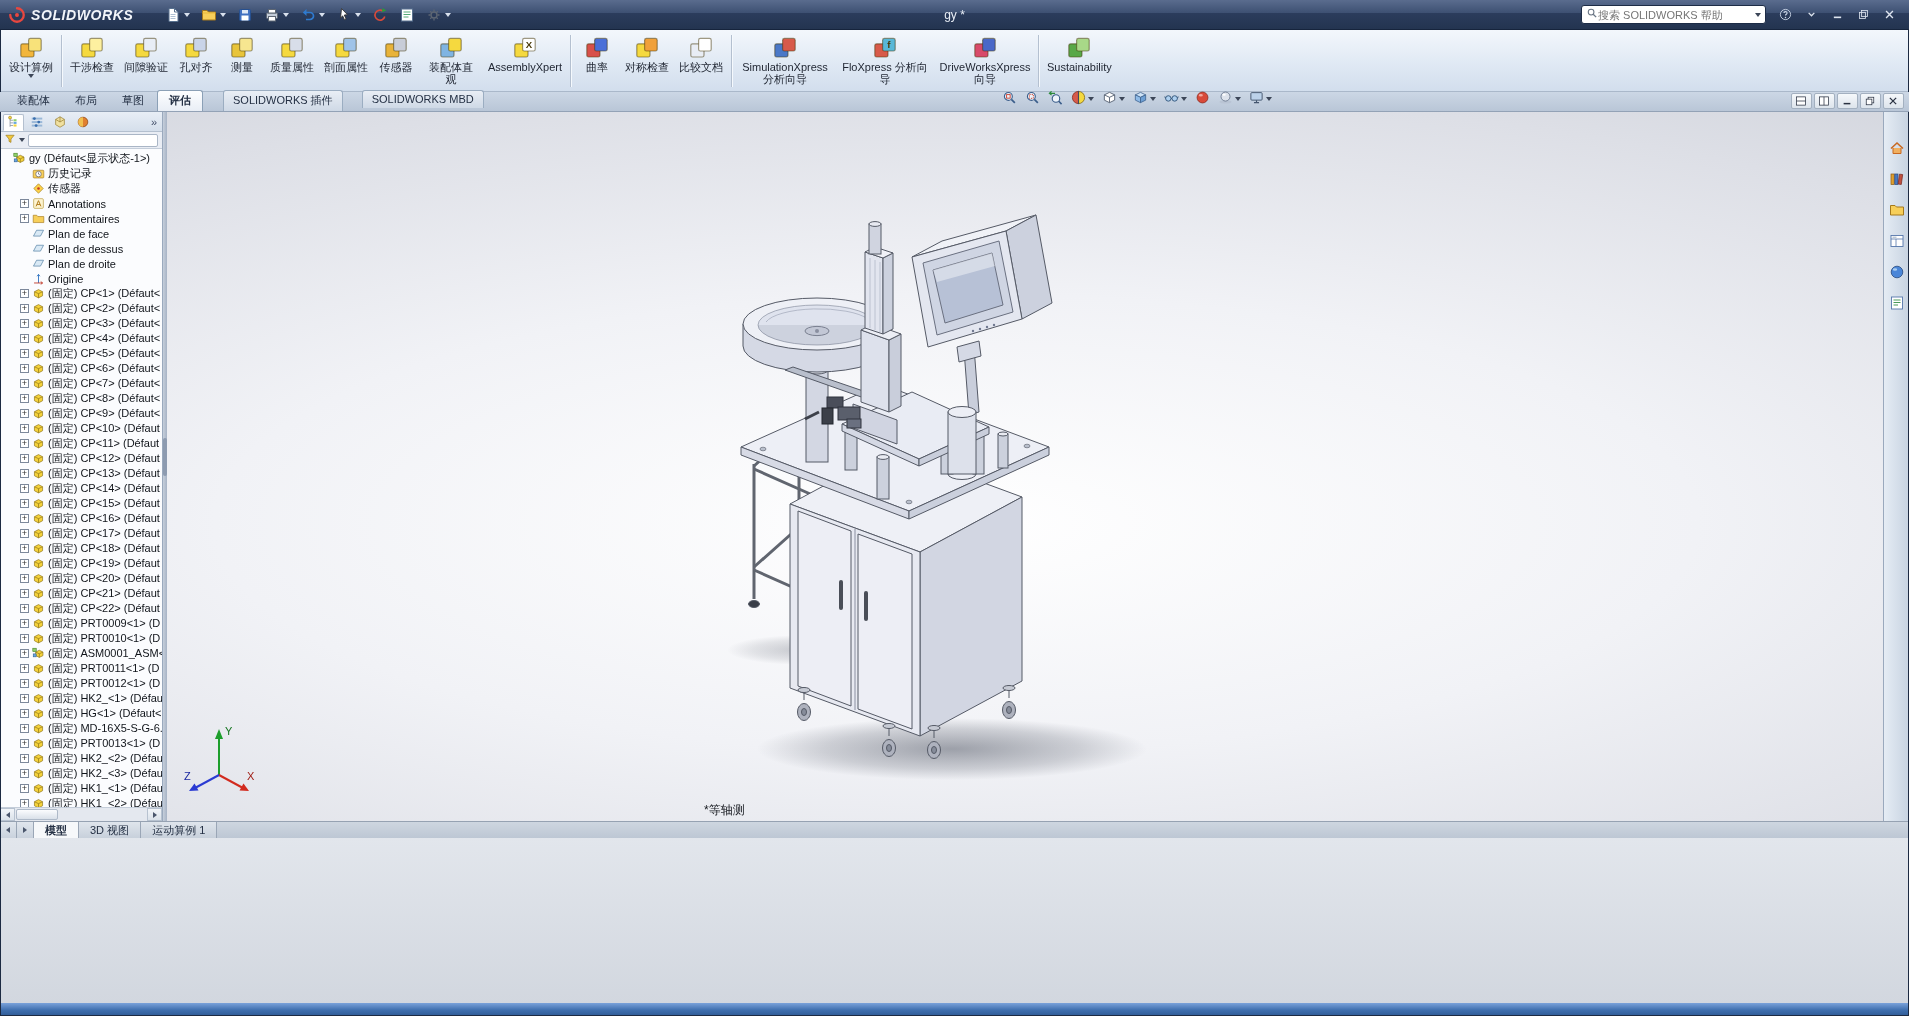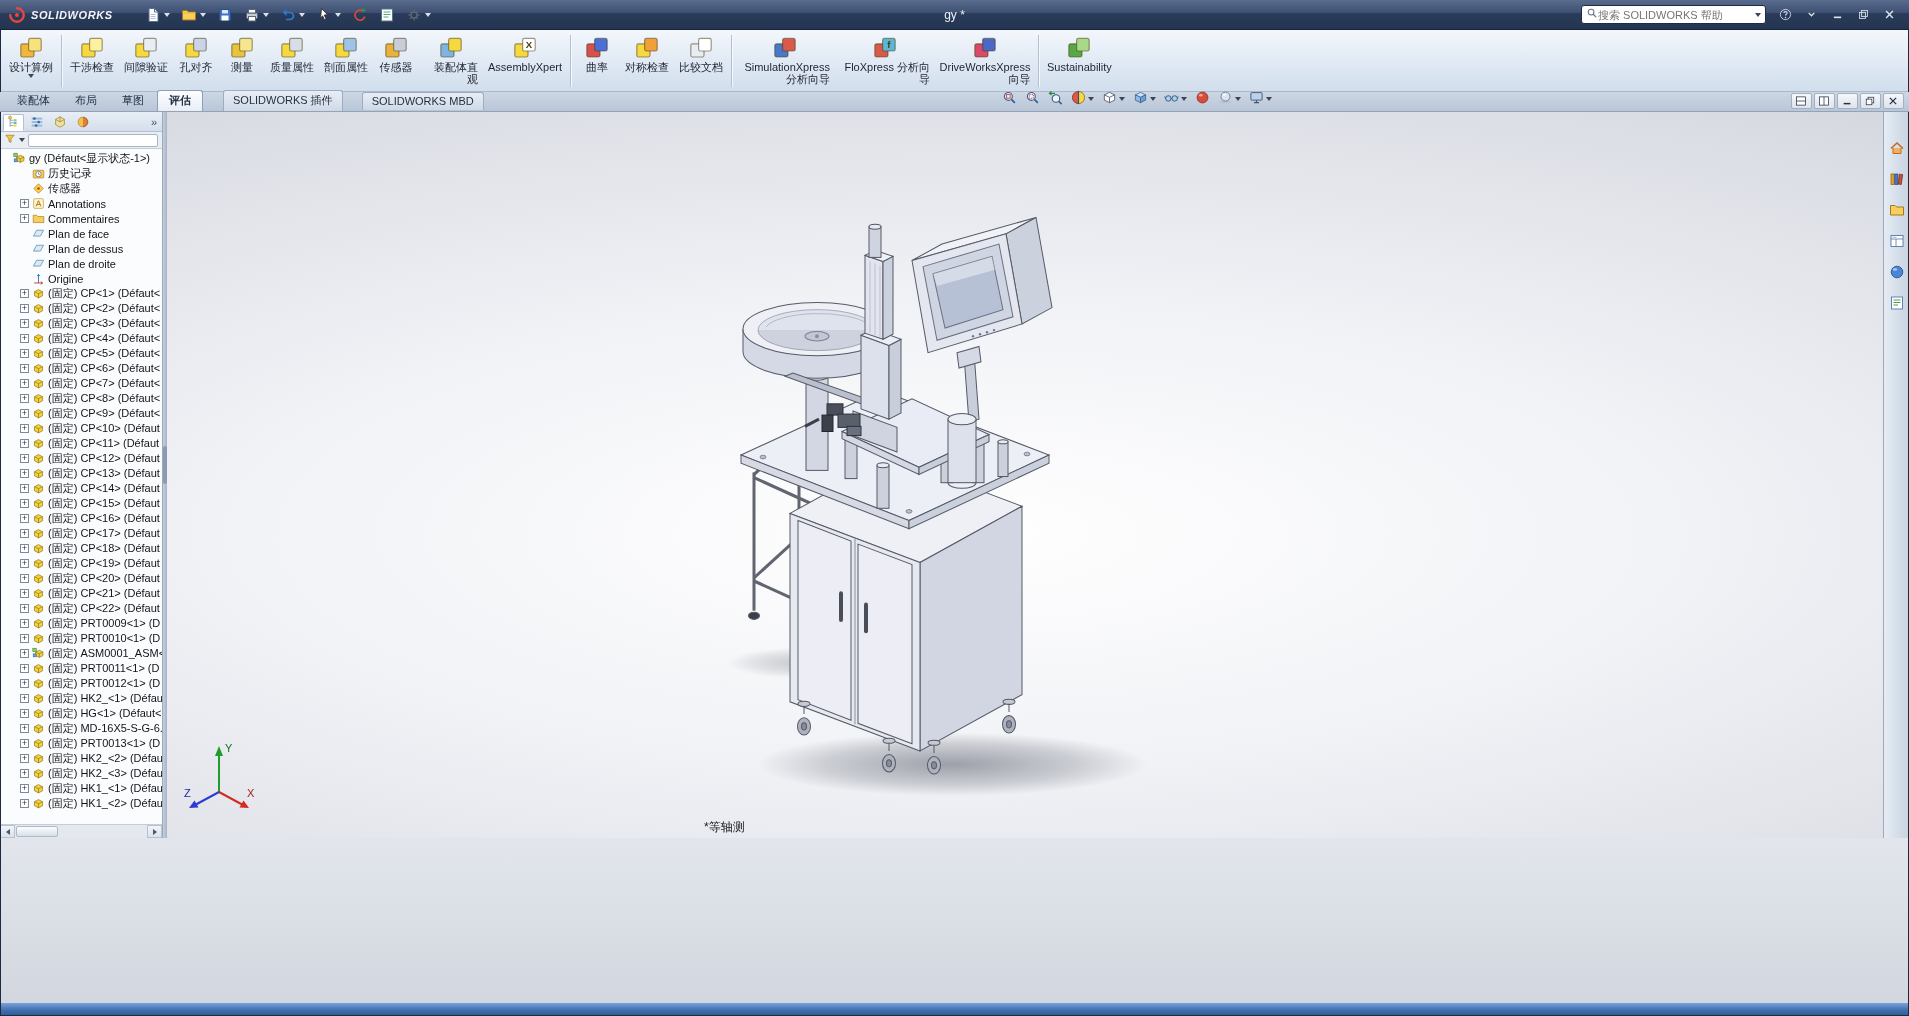--- a/index.html
+++ b/index.html
@@ -3,45 +3,45 @@
 <meta charset="utf-8">
 <style>
   *{box-sizing:border-box;margin:0;padding:0}
   html,body{width:1909px;height:1016px;overflow:hidden}
   body{font-family:"Liberation Sans",sans-serif;font-size:12px}
   #app{position:relative;width:1909px;height:1016px;display:flex;flex-direction:column;background:#d8dce3;outline:1px solid #1c2a42;outline-offset:-1px}
 
   
   #titlebar{height:30px;flex:none;background:linear-gradient(#5a6c8e 0%,#3d5072 45%,#2b3c5c 46%,#233450 100%);display:flex;align-items:center;padding:0 8px;color:#fff;position:relative;border-bottom:1px solid #16243c}
   #logo{display:flex;align-items:center;gap:5px;flex:none}
-  #logo-text{font-weight:bold;font-style:italic;font-size:11px;letter-spacing:.6px;color:#f2f5fa}
+  #logo-text{font-weight:bold;font-style:italic;font-size:14px;letter-spacing:.6px;color:#f2f5fa}
   #tb-icons{display:flex;align-items:center;margin-left:28px;gap:3px}
   .tbBtn{display:flex;align-items:center;gap:3px;padding:2px 4px;border-radius:2px;cursor:default}
   #doc-title{position:absolute;left:50%;transform:translateX(-50%);font-size:12px;color:#e9eef6}
   #tb-right{margin-left:auto;display:flex;align-items:center;gap:7px}
   #searchbox{display:flex;align-items:center;background:#fff;border:1px solid #1d2c46;border-radius:3px;height:19px;width:185px;padding:0 4px;}
   #searchbox input{border:none;outline:none;flex:1;font-size:11px;color:#444;min-width:0;font-family:"Liberation Sans",sans-serif}
   #win-buttons{display:flex;align-items:center;gap:2px}
   .wBtn{width:24px;height:18px;display:flex;align-items:center;justify-content:center;border-radius:2px}
   .light *{stroke:#dde4ef !important;fill:rgba(255,255,255,.05) !important}
 
   .dArr{width:0;height:0;border-left:3px solid transparent;border-right:3px solid transparent;border-top:4px solid #3c4658;display:inline-block;flex:none}
   .dArr.lt{border-top-color:#d9e1ee}
 
   
   #ribbon{height:62px;flex:none;background:linear-gradient(#f3f7fc,#e0e9f4 55%,#d2deed);border-bottom:1px solid #aab8ca;display:flex;align-items:stretch;padding:2px 4px 1px}
   #ribbon-buttons{display:flex;align-items:stretch}
   .rbBtn{display:flex;flex-direction:column;align-items:center;justify-content:flex-start;padding:3px 4px 1px;min-width:46px;max-width:64px;border:1px solid transparent;border-radius:2px;gap:1px;cursor:default}
   .rbBtn.wide{max-width:100px;min-width:70px}
-  .rbLabel{font-size:11px;line-height:12px;text-align:right;color:#1e2430}
+  .rbLabel{font-size:11px;line-height:12px;text-align:center;color:#1e2430}
   .rbSep{width:1px;background:#b4c0d0;box-shadow:1px 0 0 #f5f9fd;margin:3px 3px;flex:none}
 
   
   #tabrow{height:20px;flex:none;background:linear-gradient(#ccd7e5,#b9c6d7);display:flex;align-items:flex-end;padding:0 5px;border-bottom:1px solid #93a2b6;position:relative}
-  #cmd-tabs,#addin-tabs{display:flex;align-items:center}
+  #cmd-tabs,#addin-tabs{display:flex;align-items:flex-start}
   .cmdTab{font-size:11px;padding:2px 11px 3px;color:#243044;border:1px solid transparent;border-bottom:none;border-radius:3px 3px 0 0;margin-right:1px;cursor:default}
   .cmdTab.active{background:linear-gradient(#fdfeff,#e9eef5);border-color:#8ba0b6;font-weight:bold}
   .addinTab{font-size:11px;padding:2px 9px 3px;color:#243044;background:linear-gradient(#e9eef5,#cfd9e6);border:1px solid #9badc1;border-bottom:none;border-radius:3px 3px 0 0;margin-left:19px;cursor:default}
   #viewbar{display:flex;align-items:center;gap:4px;margin:0 auto;padding-bottom:2px}
   .vbBtn{display:flex;align-items:center;gap:2px;padding:1px 2px;border-radius:2px;cursor:default}
   #doc-controls{display:flex;align-items:center;gap:2px;padding-bottom:2px}
   .dcBtn{width:21px;height:16px;display:flex;align-items:center;justify-content:center;border:1px solid #a3b0c0;background:linear-gradient(#f5f8fb,#dde4ec);border-radius:2px;cursor:default}
 
   
   #content{flex:1;display:flex;min-height:0}
@@ -1162,15 +1162,29 @@
         </div>
         <div class="tpBtn">
           <svg class="" width="16" height="16" viewBox="0 0 16 16">
             <rect x="2.5" y="2" width="11" height="12" fill="#fff" stroke="#5577aa" stroke-width=".9"></rect>
             <path d="M4.5 5h7M4.5 7.5h7M4.5 10h4.5" stroke="#4a9a5a" stroke-width="1"></path>
           </svg>
         </div>
       </div>
   </div>
 
+  <div id="model-tabs-row">
+    <span class="mtArr">
+        <span class="triL"></span>
+      </span>
+    <span class="mtArr">
+        <span class="triR"></span>
+      </span>
+    <span id="mtabs" style="display:flex">
+        <div class="mtab active">模型</div>
+        <div class="mtab">3D 视图</div>
+        <div class="mtab">运动算例 1</div>
+      </span>
+    <div id="mt-strip"></div>
+  </div>
   <div id="status-area"></div>
   <div id="taskbar-strip"></div>
 </div>
 
 </body></html>

